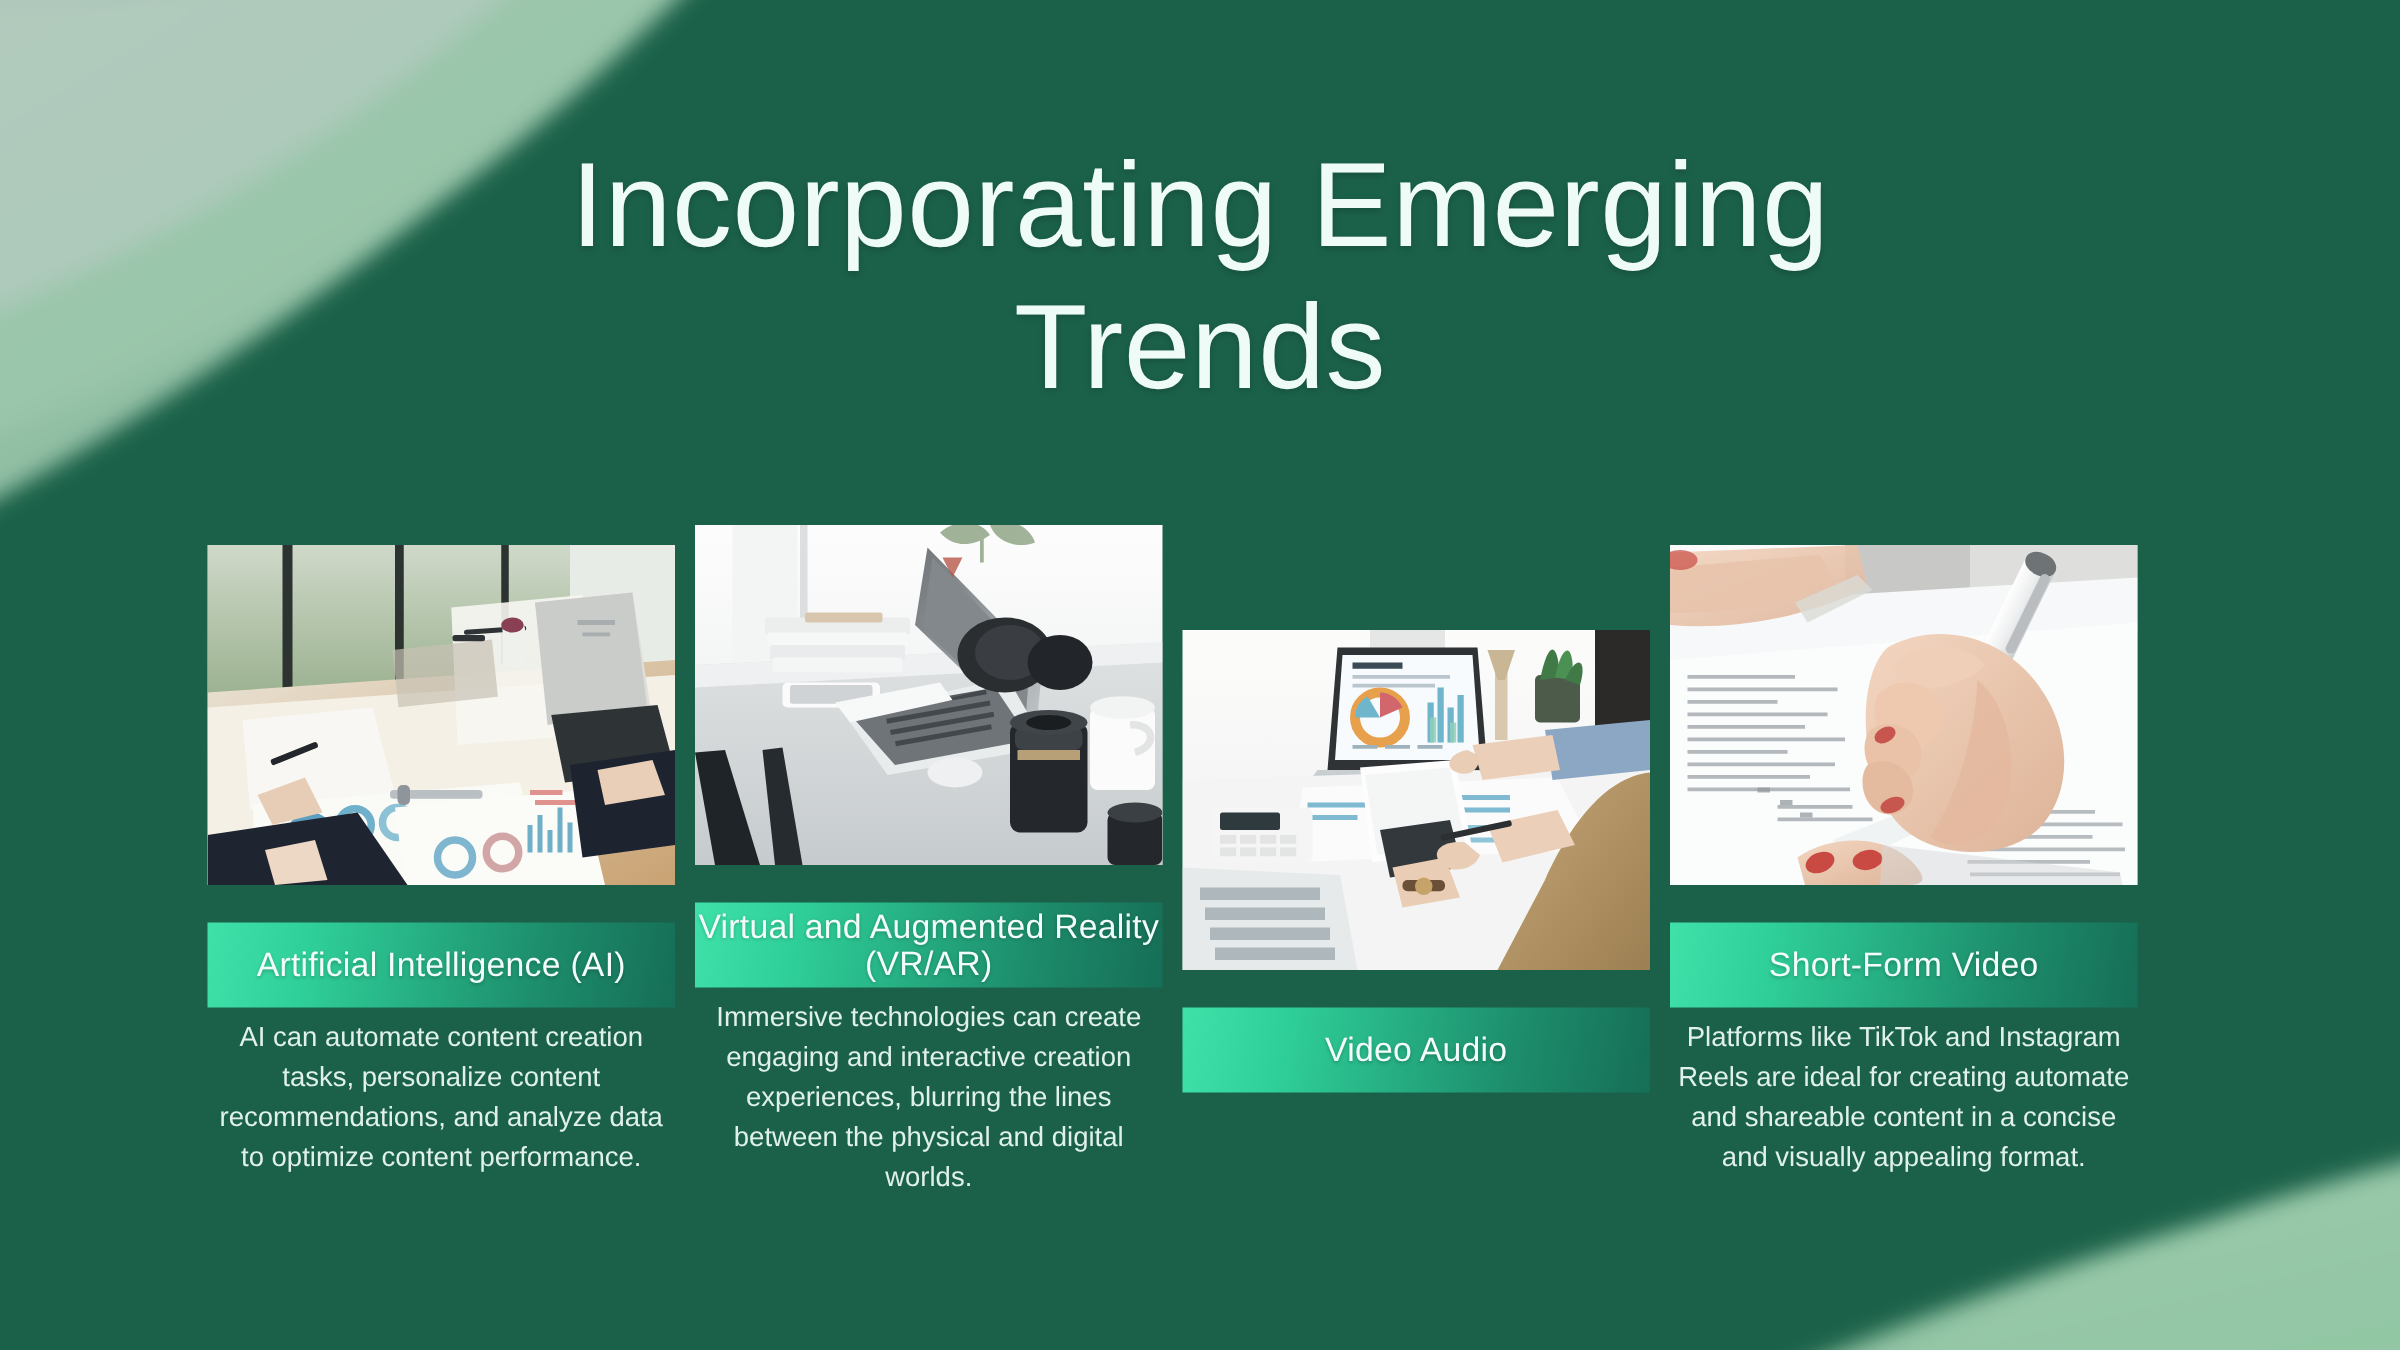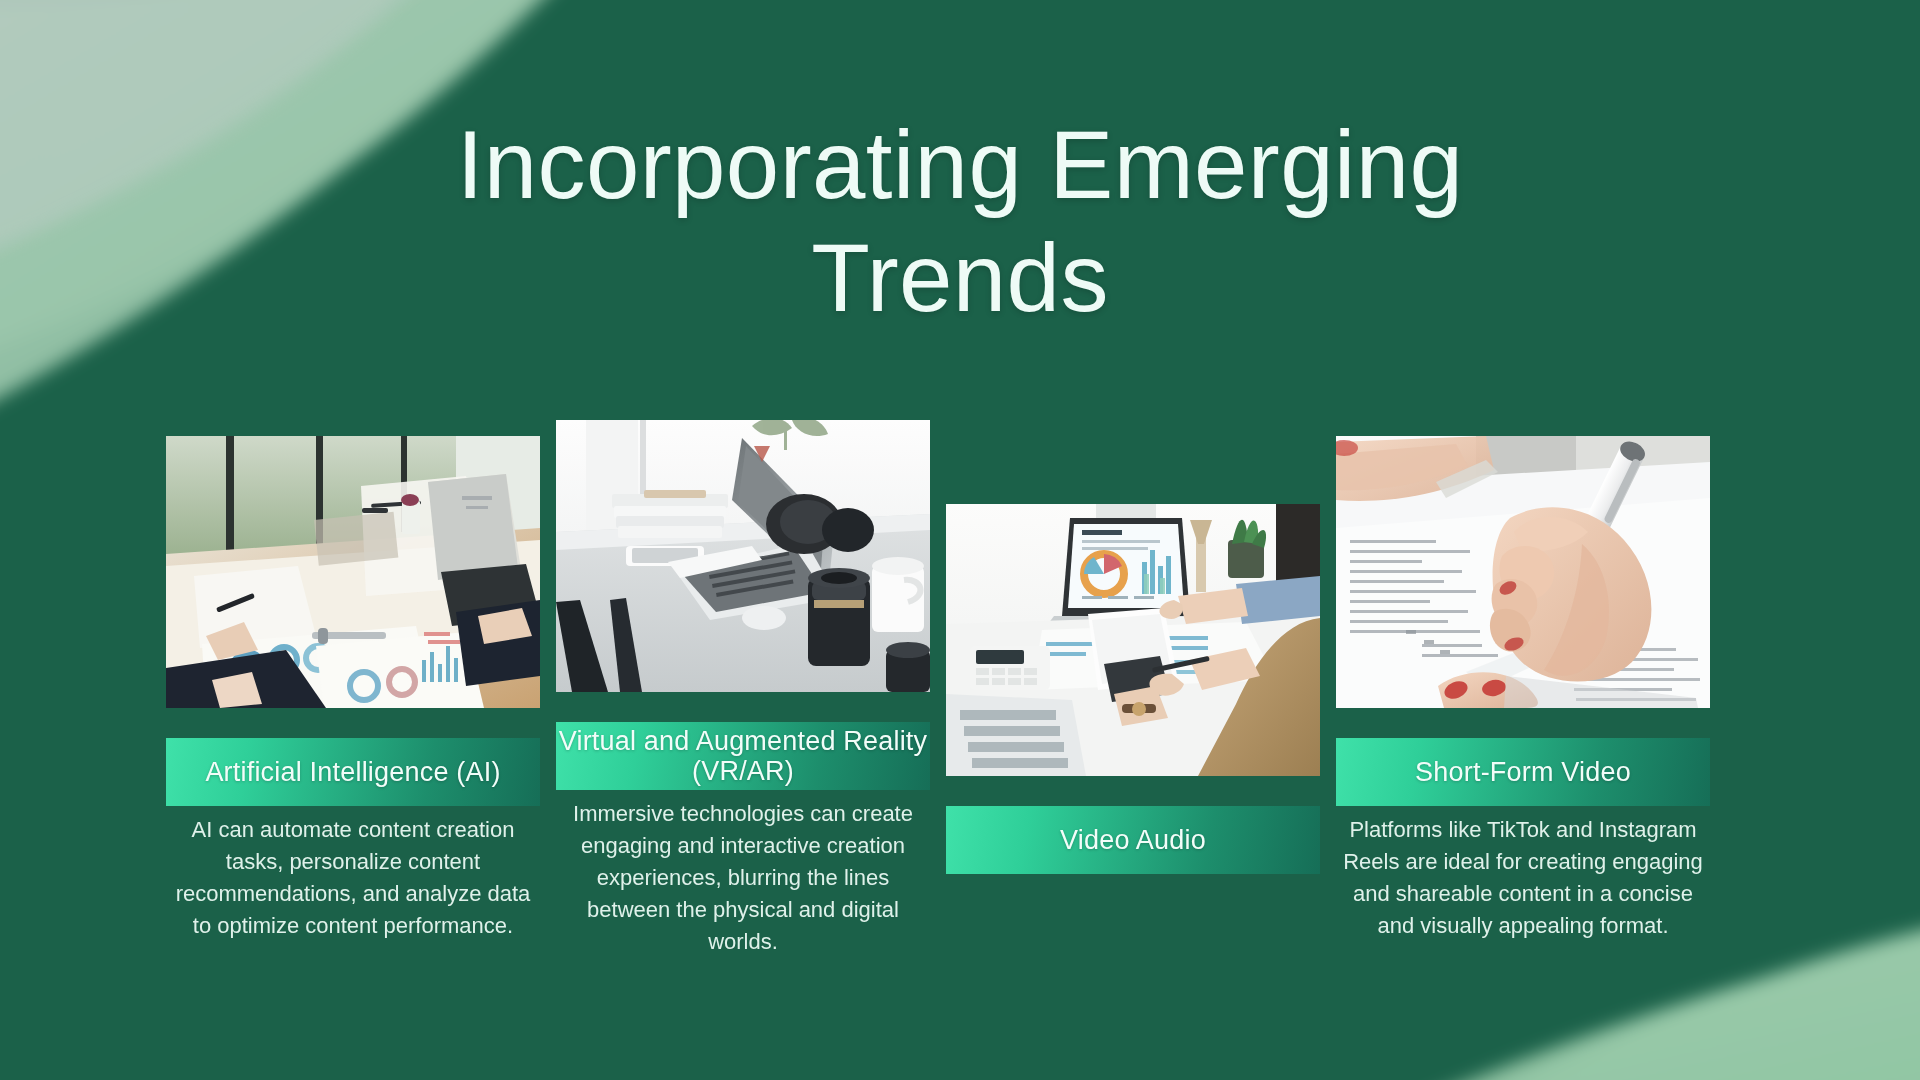--- a/index.html
+++ b/index.html
@@ -464,17 +464,17 @@
           <path d="M246 108 C270 128 278 168 270 202 C260 236 230 248 208 234 C230 200 244 154 246 108 Z" fill="#e3b89d" opacity="0.8"></path>
           <path d="M102 250 C130 230 176 232 196 256 C208 270 200 272 188 272 L108 272 Z" fill="url(#c4skin)"></path>
           <ellipse cx="120" cy="254" rx="12" ry="8" fill="#c94a43" transform="rotate(-22 120 254)"></ellipse>
           <ellipse cx="158" cy="252" rx="12" ry="8" fill="#c94a43" transform="rotate(-10 158 252)"></ellipse>
           <path d="M170 240 L360 262 L362 272 L168 272 Z" fill="#d5d8da" opacity="0.5"></path>
         </svg>
       </div>
       <div class="card-banner">
         <div class="card-banner-label">Short-Form Video</div>
       </div>
-      <p class="card-body">Platforms like TikTok and Instagram Reels are ideal for creating engaging and shareable content in a concise and visually appealing format.</p>
+      <p class="card-body">Platforms like TikTok and Instagram Reels are ideal for creating automate and shareable content in a concise and visually appealing format.</p>
     </div>
 
   </div>
 </div>
 
 </body></html>

